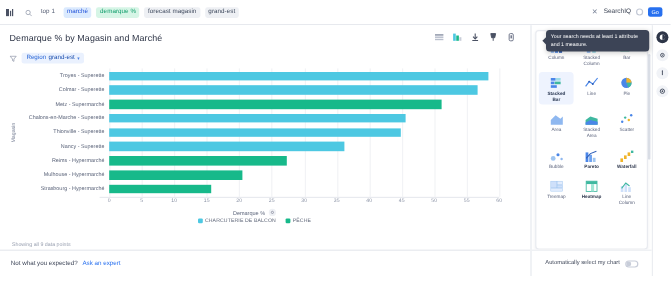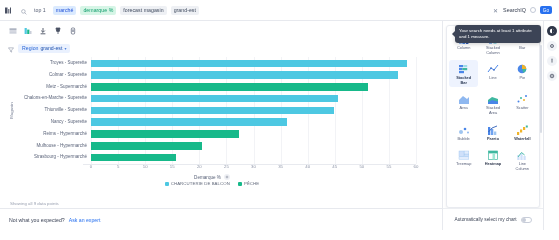--- a/index.html
+++ b/index.html
@@ -199,20 +199,21 @@
       <span class="tr-dot"></span>
       <span class="tr-btn">Go</span>
     </div>
   </div>
 
   <div class="body">
 
     <div class="main">
 
       <div class="titlerow">
+        <div class="chart-title">Demarque % by Magasin and Marché</div>
         <div class="titletools">
           <span class="ticon">
             <svg width="8" height="8" viewBox="0 0 8 8">
                 <rect x="0.5" y="1.5" width="7" height="1.2" fill="#8c94a7"></rect>
                 <rect x="0.5" y="3.4" width="7" height="1.2" fill="#b9bfcd"></rect>
                 <rect x="0.5" y="5.3" width="7" height="1.2" fill="#b9bfcd"></rect>
               </svg>
           </span>
           <span class="ticon">
             <svg width="8" height="8" viewBox="0 0 8 8">

